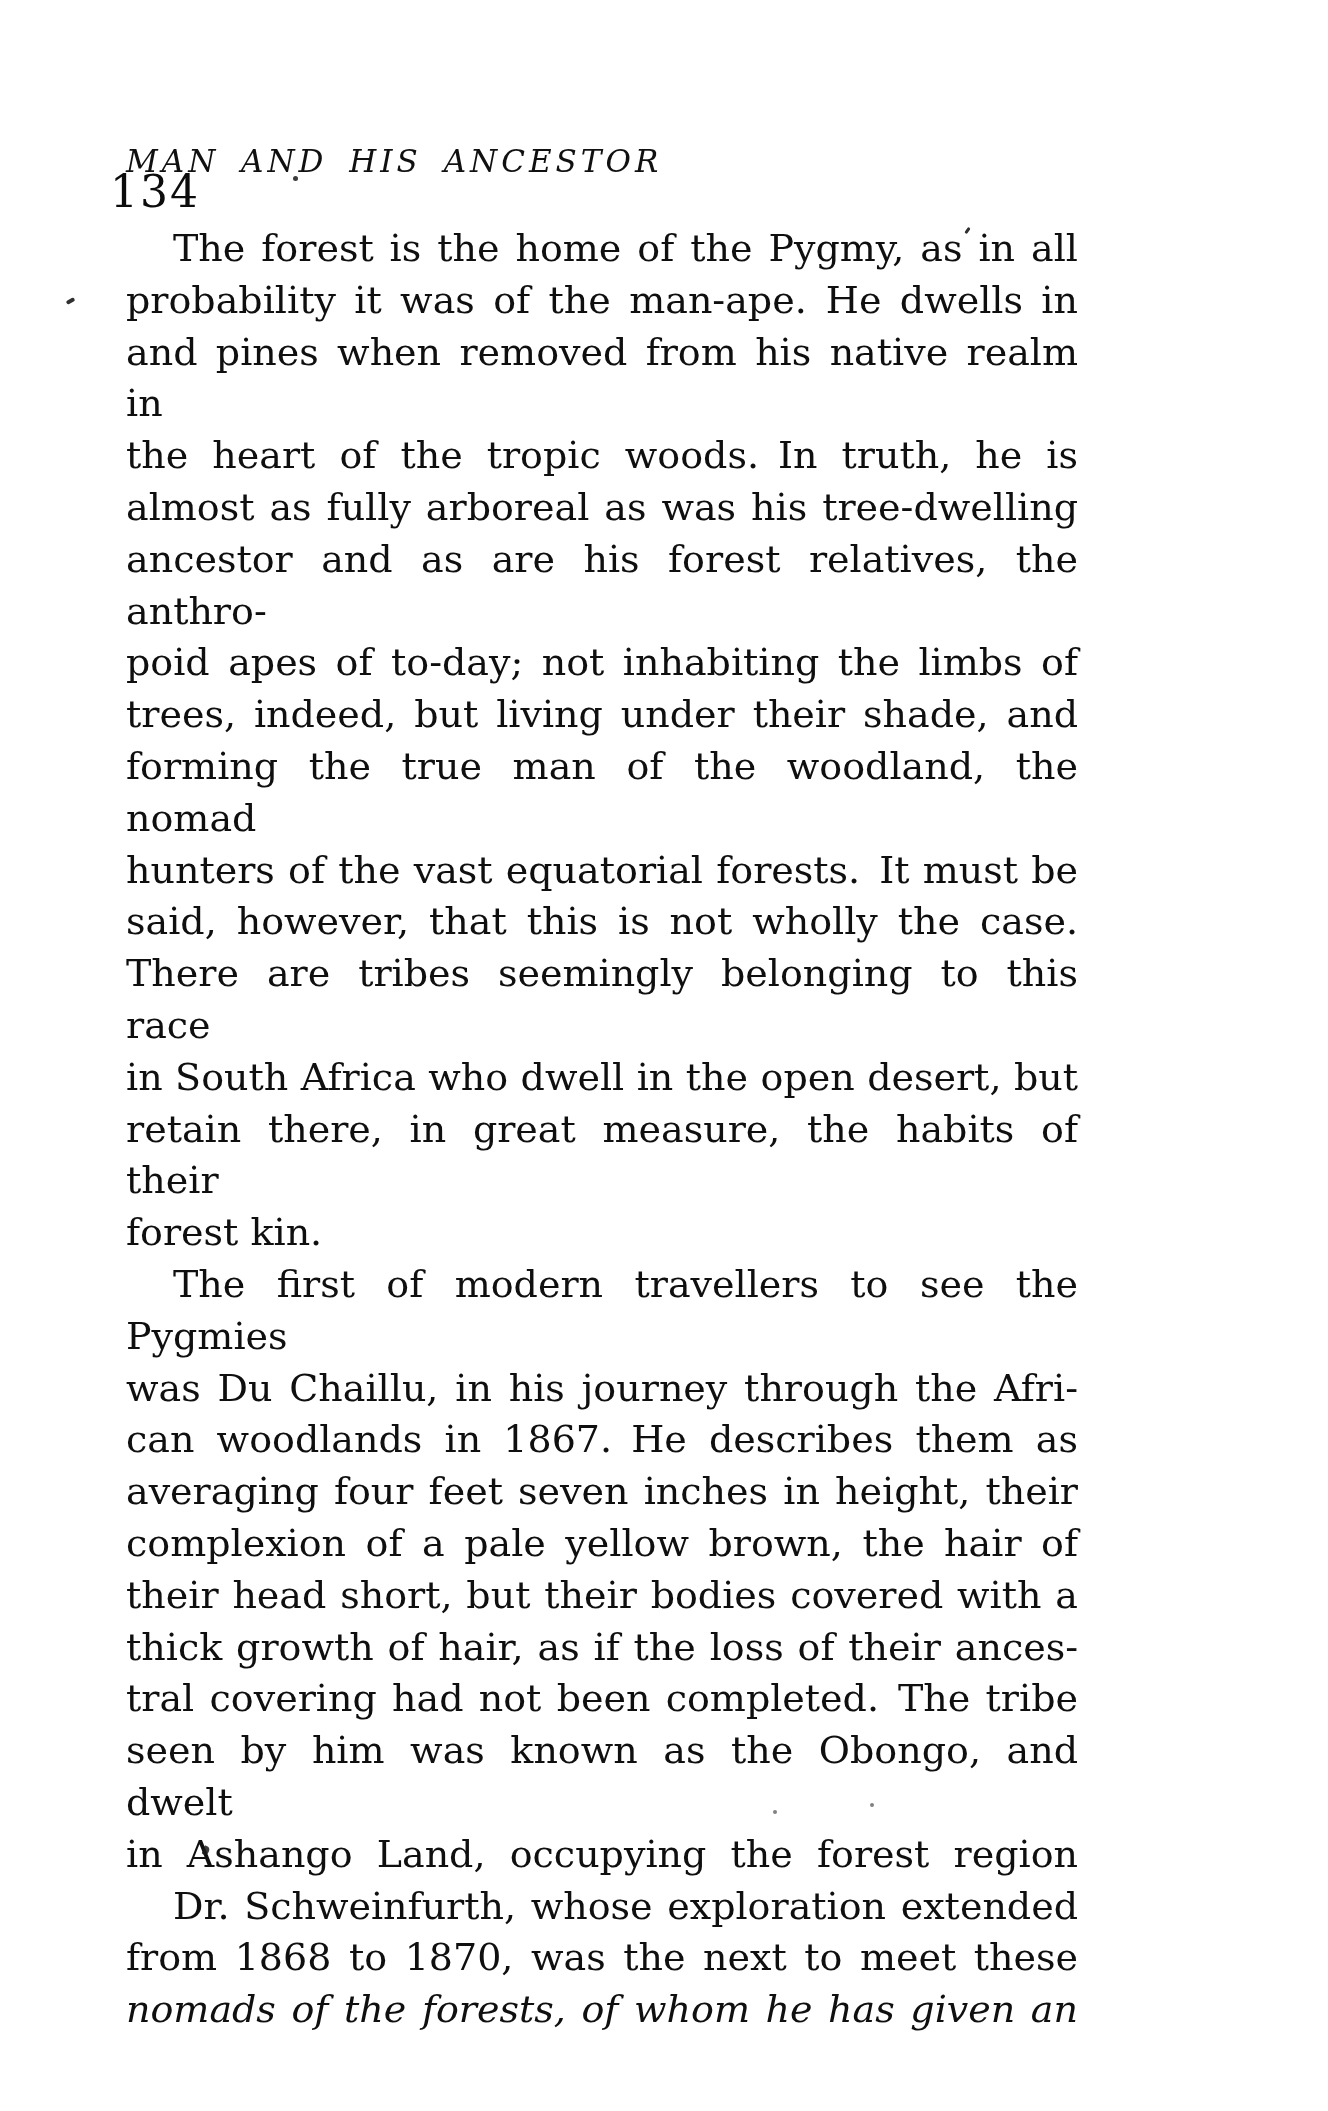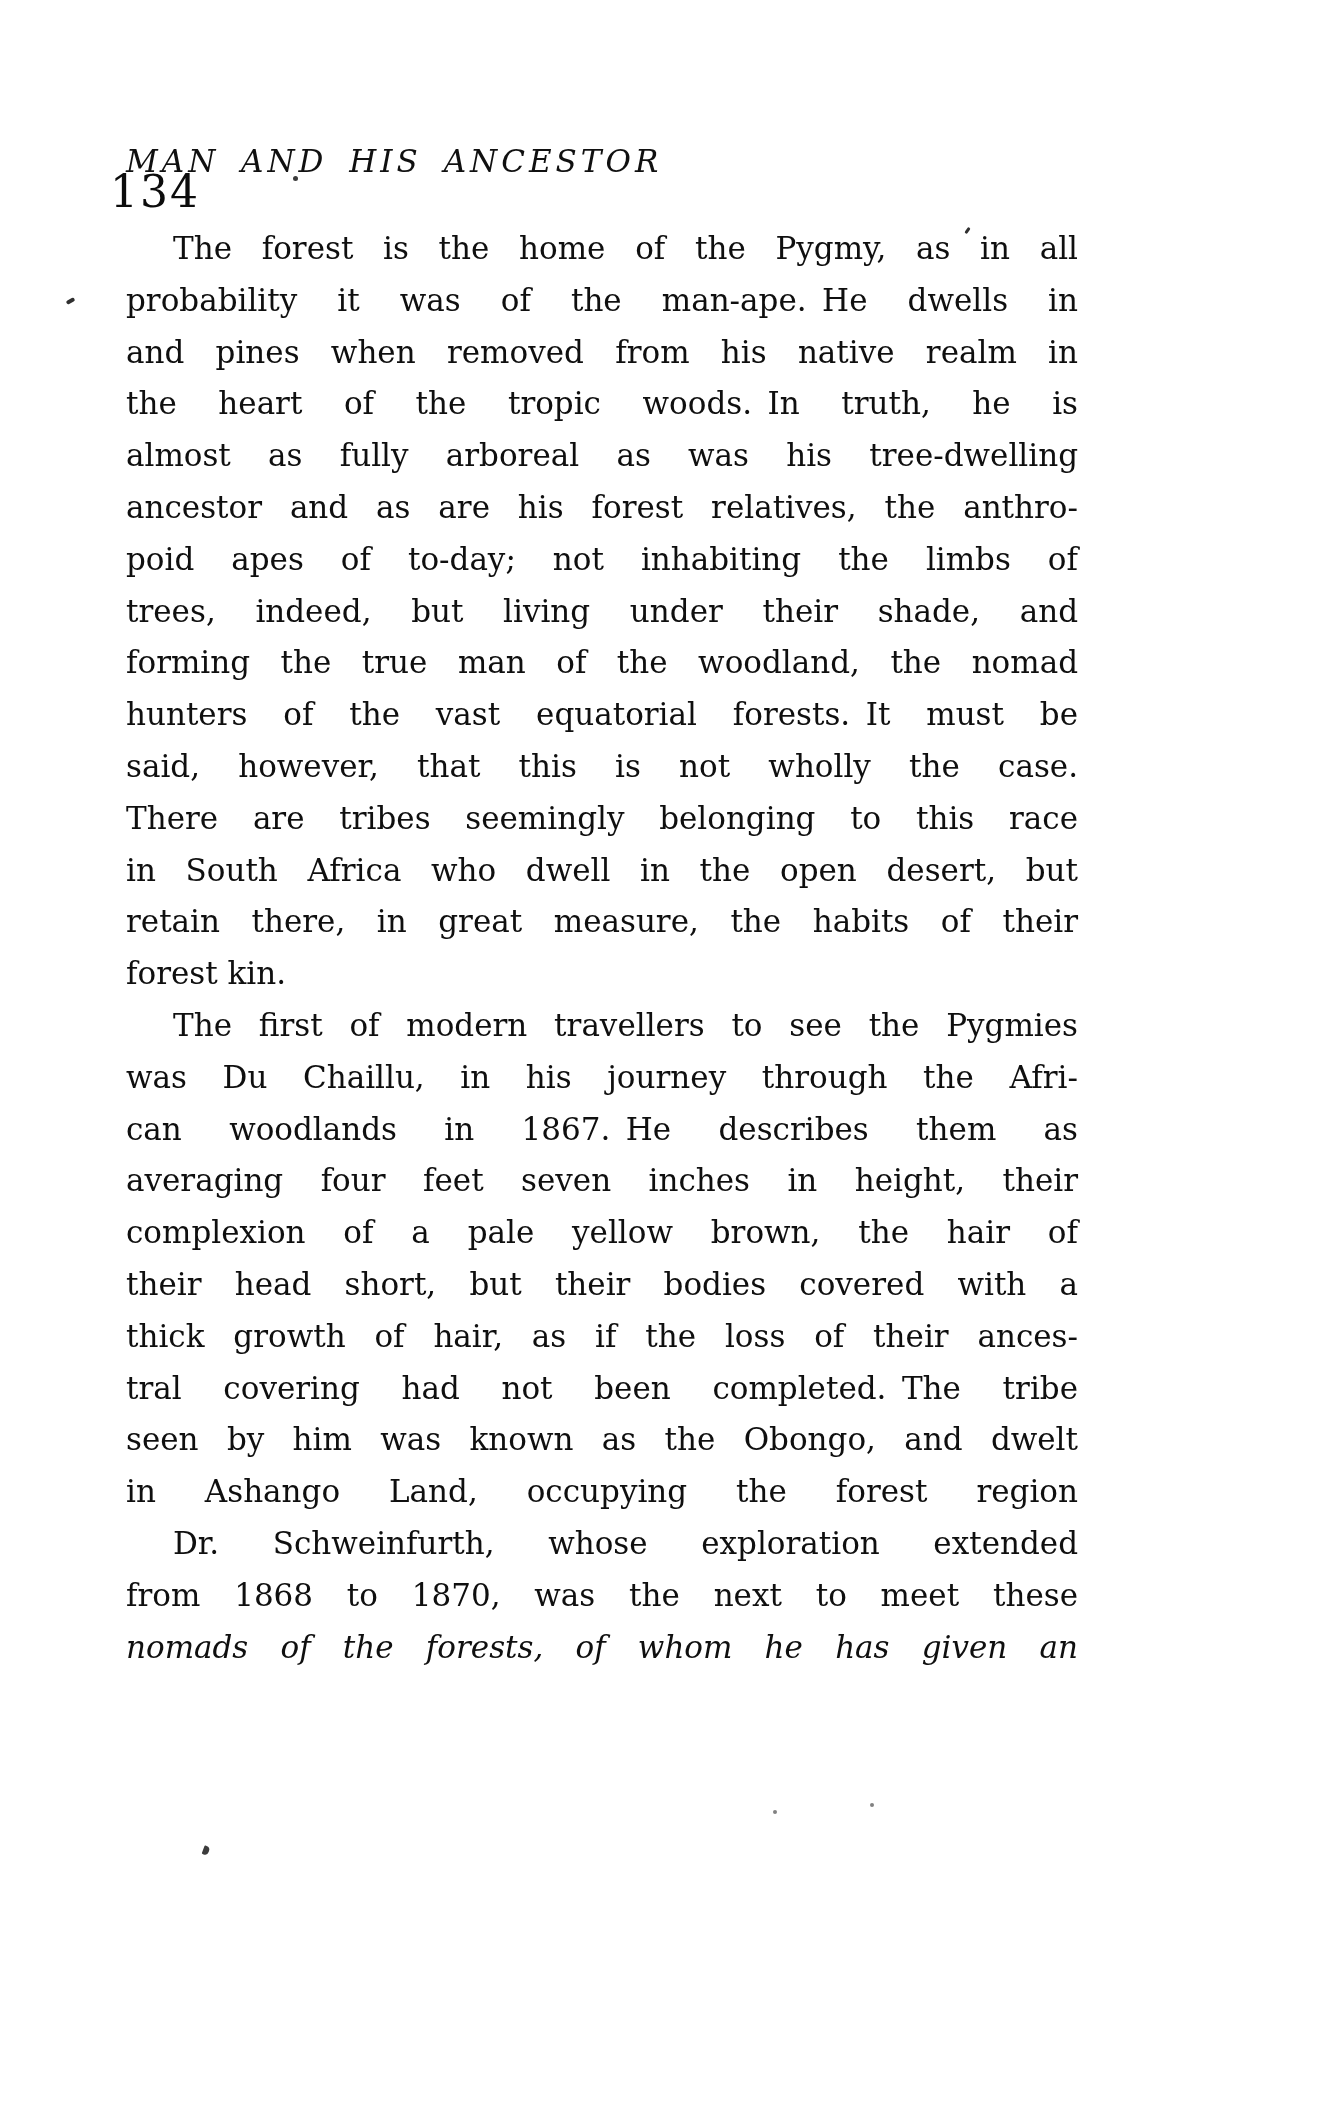--- a/index.html
+++ b/index.html
@@ -41,21 +41,21 @@
     color: #101010;
     white-space: nowrap;
   }
   .page-body {
     position: absolute;
     left: 126px;
     top: 223px;
     width: 952px;
   }
   .line {
-    font-size: 31px;
+    font-size: 38px;
     line-height: 51.8px;
     text-align: justify;
     text-align-last: justify;
     white-space: normal;
     color: #0f0f0f;
   }
   .line.first {
     text-indent: 47px;
   }
   .line.last {

